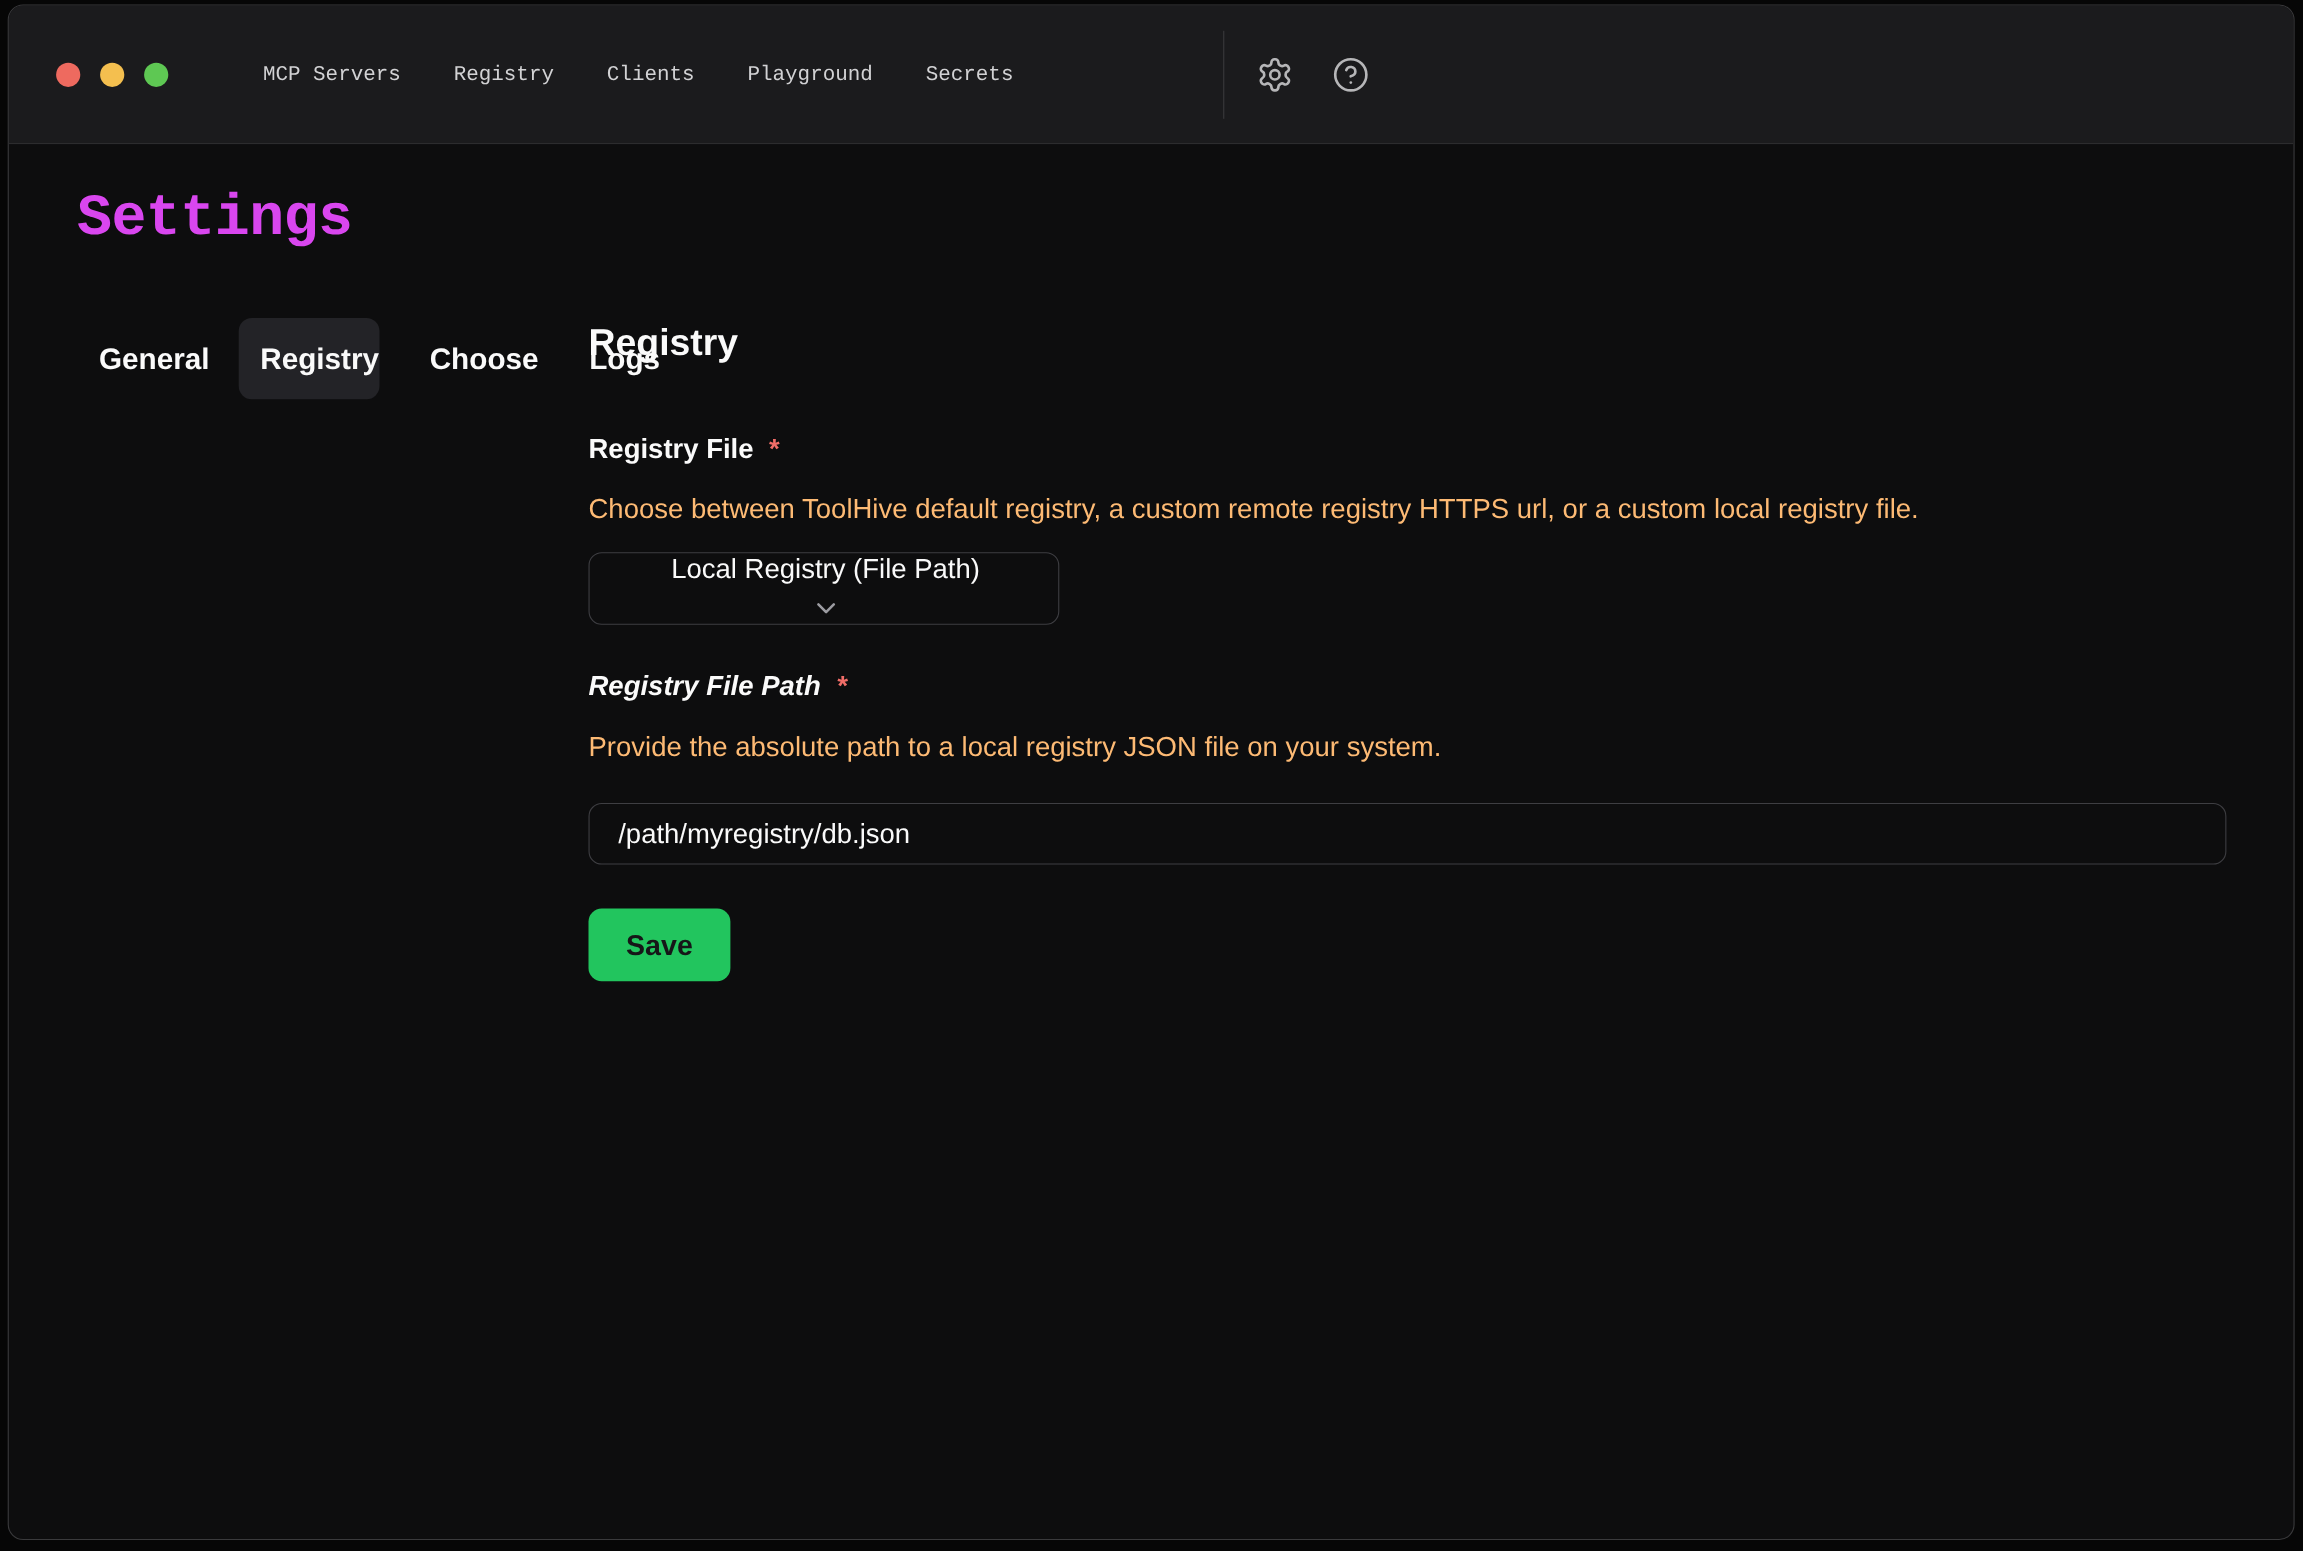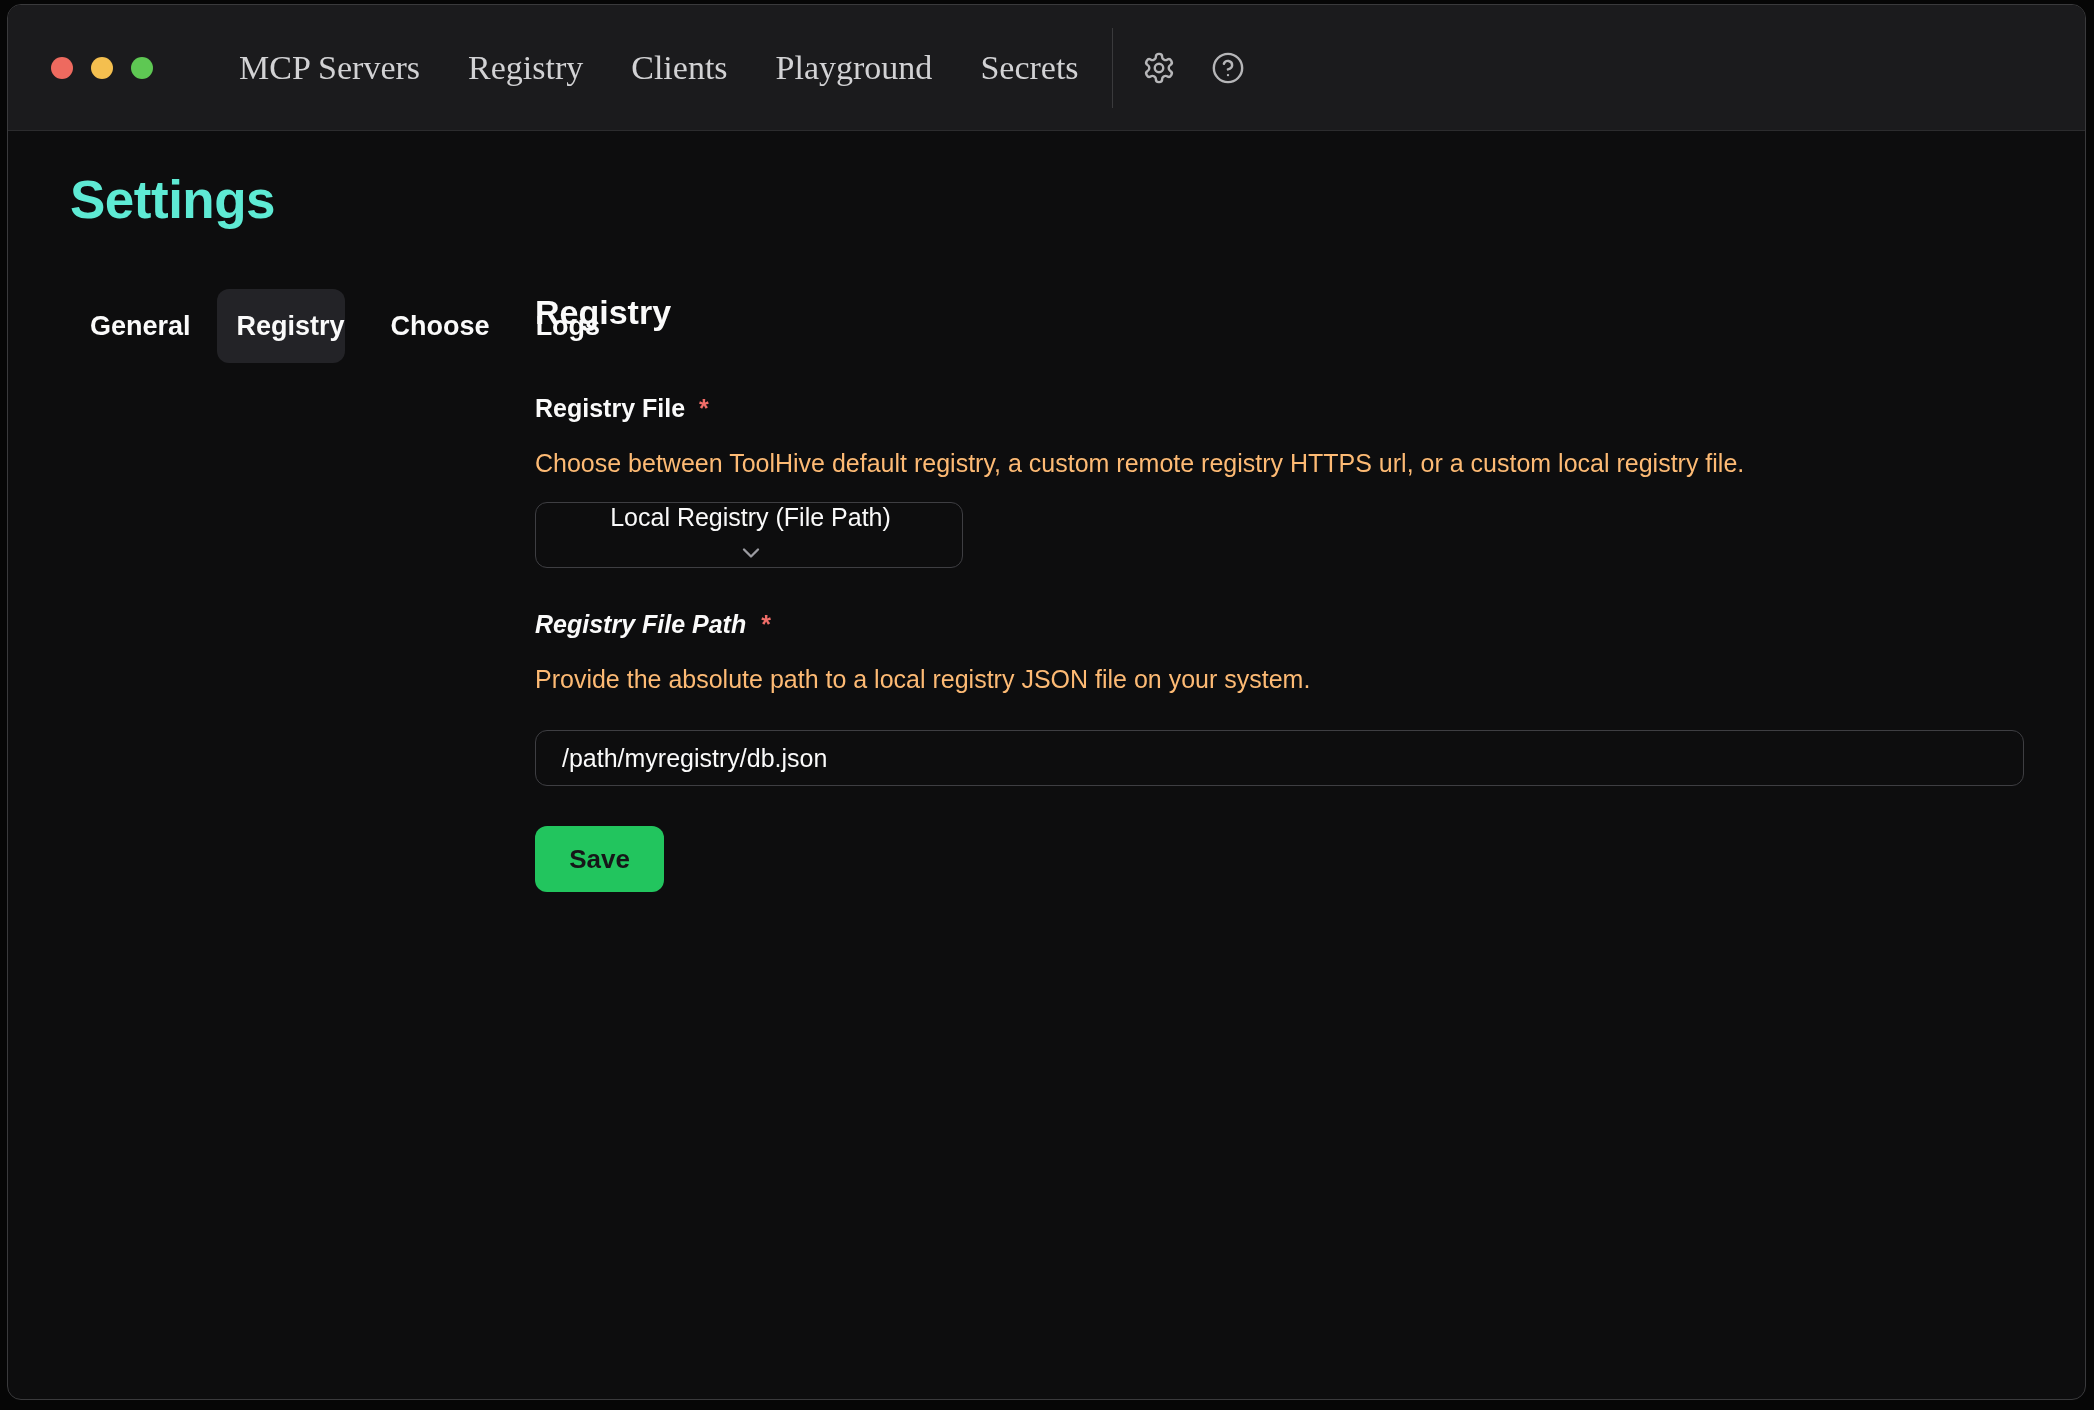--- a/index.html
+++ b/index.html
@@ -31,40 +31,41 @@
   }
   .traffic-lights .dot {
     width: 22px; height: 22px; border-radius: 50%;
     cursor: pointer;
   }
   .nav {
     position: absolute; left: 231px; top: 0; height: 126px;
     display: flex; align-items: center; gap: 48px;
   }
   .nav-item {
-    font-size: 34px; color: #d2d2d4; cursor: pointer;
+    font-size: 19px; color: #d2d2d4; cursor: pointer;
     white-space: nowrap; background: none; border: none;
-    font-family: Liberation Serif, serif;
+    font-family: Liberation Mono, monospace;
   }
   .tb-divider {
     position: absolute; left: 1104px; top: 23px;
     width: 1px; height: 80px; background: #3a3a3c;
   }
   .tb-icon {
     position: absolute; top: 46px;
     width: 34px; height: 34px; color: #b6b6b8; cursor: pointer;
   }
   .tb-icon svg { width: 34px; height: 34px; display: block; }
   .icon-gear { left: 1134px; }
   .icon-help { left: 1203px; }
   
   .page-title {
     position: absolute; left: 62px; top: 164px;
-    font-size: 53px; font-weight: 800; color: #5eead4;
+    font-size: 53px; font-weight: 800; color: #d946ef;
     letter-spacing: -0.5px;
+    font-family: Liberation Mono, monospace;
   }
   .sidebar {
     position: absolute; left: 62px; top: 284px; width: 385px;
     display: flex; flex-direction: row; gap: 26px;
   }
   .side-item {
     height: 74px; display: flex; align-items: center;
     padding-left: 20px; border-radius: 12px;
     font-size: 27px; font-weight: 600; color: #fafafa;
     cursor: pointer;

